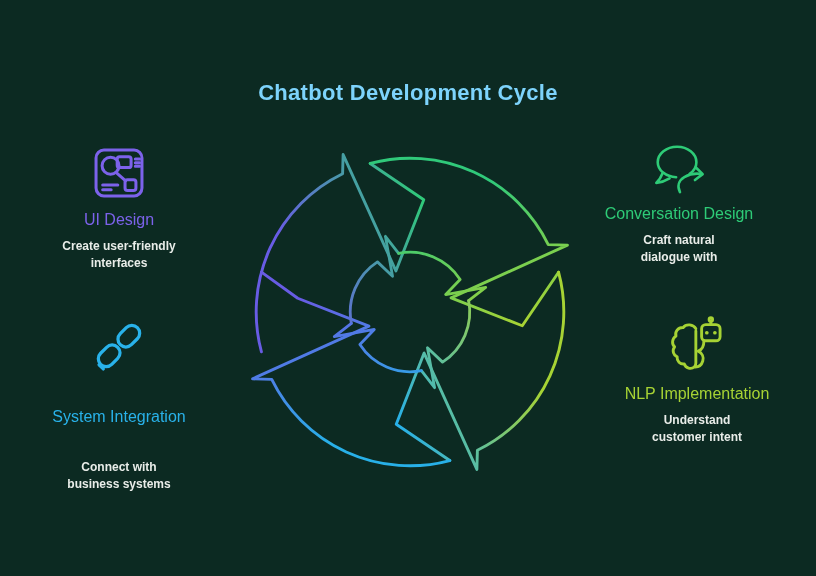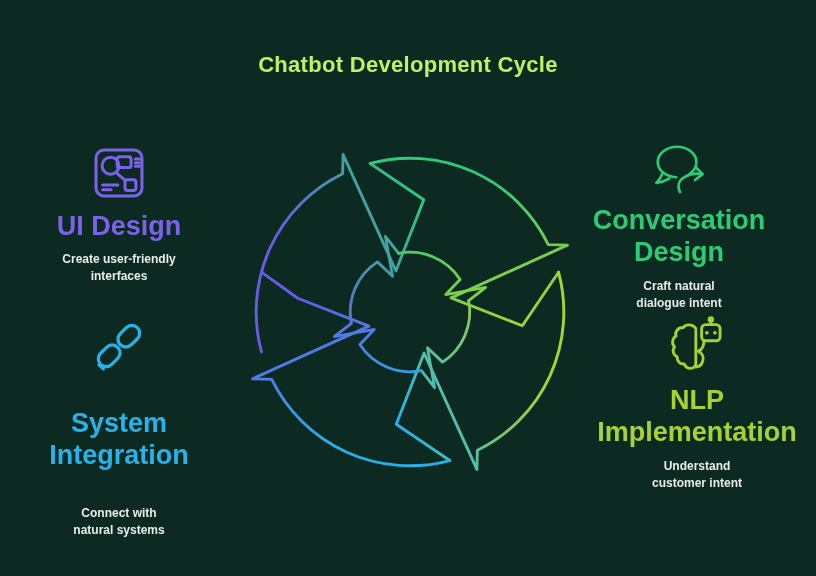--- a/index.html
+++ b/index.html
@@ -15,39 +15,39 @@
     font-size:22px;font-weight:bold;letter-spacing:.3px;
     margin:0;
   }
   .item{
     position:absolute;width:200px;
     display:flex;flex-direction:column;align-items:center;
     text-align:center;
   }
   .item .icon-box{display:flex;align-items:center;justify-content:center;margin-bottom:8px;}
   .item .label{
-    font-size:27px;font-weight:bold;line-height:1.2;margin-bottom:9px;text-align:center;
+    font-size:16px;font-weight:normal;line-height:1.2;margin-bottom:9px;text-align:center;
   }
   .item .desc{
     font-size:12px;font-weight:bold;line-height:1.4;
     white-space:pre-line;
   }
   .item-ui{left:19px;top:144px;}
   .item-si{left:19px;top:317px;gap:24px;}
   .item-cd{left:579px;top:138px;}
   .item-nlp{left:597px;top:316px;}
   .cycle{position:absolute;left:220px;top:122px;}
   svg{display:block;}
 </style>
 </head>
 <body>
 
 <div class="stage" style="background-color: rgb(12, 42, 34);">
 
-  <h1 class="page-title" style="color: #bef264;">Chatbot Development Cycle</h1>
+  <h1 class="page-title" style="color: #7dd3fc; margin-top: 28px;">Chatbot Development Cycle</h1>
 
   <div class="cycle">
     <svg width="380" height="380" viewBox="-210 -210 420 420" fill="none" stroke-linecap="round" stroke-linejoin="round">
       <defs>
         <linearGradient id="gradPG" gradientUnits="userSpaceOnUse" x1="-145.7" y1="-87.6" x2="2.6" y2="-150">
           <stop offset="0" stop-color="#685ce4"></stop>
           <stop offset="1" stop-color="#30c97a"></stop>
         </linearGradient>
         <linearGradient id="gradGL" gradientUnits="userSpaceOnUse" x1="87.6" y1="-145.7" x2="150" y2="2.6">
           <stop offset="0" stop-color="#30c97a"></stop>
@@ -100,36 +100,36 @@
     <div class="icon-box">
       <svg width="64" height="58" viewBox="0 0 66 60" fill="none" stroke-width="2.7" stroke-linecap="round" stroke-linejoin="round" stroke="#2ecb77">
         <path d="M30,40.6 C19.5,40.2 11,33.4 11,25 C11,16.2 20,9 31,9 C42,9 51,16.2 51,25 C51,29.8 48.3,34.1 44,37"></path>
         <path d="M16,36.5 C14.5,40.5 12.3,43.8 9.5,46.5 C14.4,46 19,44.4 23.2,41.8"></path>
         <path d="M34,56 C31,50 32.5,44 38.5,40.5 C44,37.3 50.5,36.3 56.5,37.3"></path>
         <path d="M50.5,30.5 L57.5,37.4 L49.5,43.5"></path>
       </svg>
     </div>
     <div class="label" style="color: rgb(46, 203, 119);">Conversation Design</div>
     <div class="desc" style="color: rgb(233, 237, 233);">Craft natural
-dialogue intent</div>
+dialogue with</div>
   </div>
 
   <div class="item item-si">
     <div class="icon-box">
       <svg width="58" height="58" viewBox="0 0 48 48" fill="none" stroke-width="2.7" stroke-linecap="round" stroke-linejoin="round" stroke="#29b2ea">
         <g transform="rotate(45 24 24)">
           <rect x="17.5" y="2.5" width="13" height="20" rx="6.5"></rect>
           <rect x="17.5" y="25.5" width="13" height="20" rx="6.5"></rect>
         </g>
         <path d="M7.5,39.5 L11,43"></path>
       </svg>
     </div>
     <div class="label" style="color: rgb(41, 178, 234);">System Integration</div>
     <div class="desc" style="color: rgb(233, 237, 233);">Connect with
-natural systems</div>
+business systems</div>
   </div>
 
   <div class="item item-nlp">
     <div class="icon-box">
       <svg width="60" height="60" viewBox="0 0 52 52" fill="none" stroke-width="2.5" stroke-linecap="round" stroke-linejoin="round" stroke="#a6d234">
         <path d="M25,11 C23,7 16.5,6.5 14,10 C9.5,9.8 6.6,13.8 7.8,17.4 C4.3,19.6 3.9,24.3 6.6,26.8 C4.2,29.8 5.5,34 8.8,35.4 C8.4,39 11.3,42 15,41.6 C16.2,45.2 20.8,46.6 23.8,44 C24.6,43.2 25,42 25,40.8 L25,13"></path>
         <rect x="30" y="7.5" width="16" height="14" rx="3.5"></rect>
         <path d="M38,7.5 L38,4.2"></path>
         <circle cx="38" cy="3" r="1.5"></circle>
         <circle cx="34.5" cy="14.5" r="1.6" stroke="none" fill="#a6d234"></circle>

